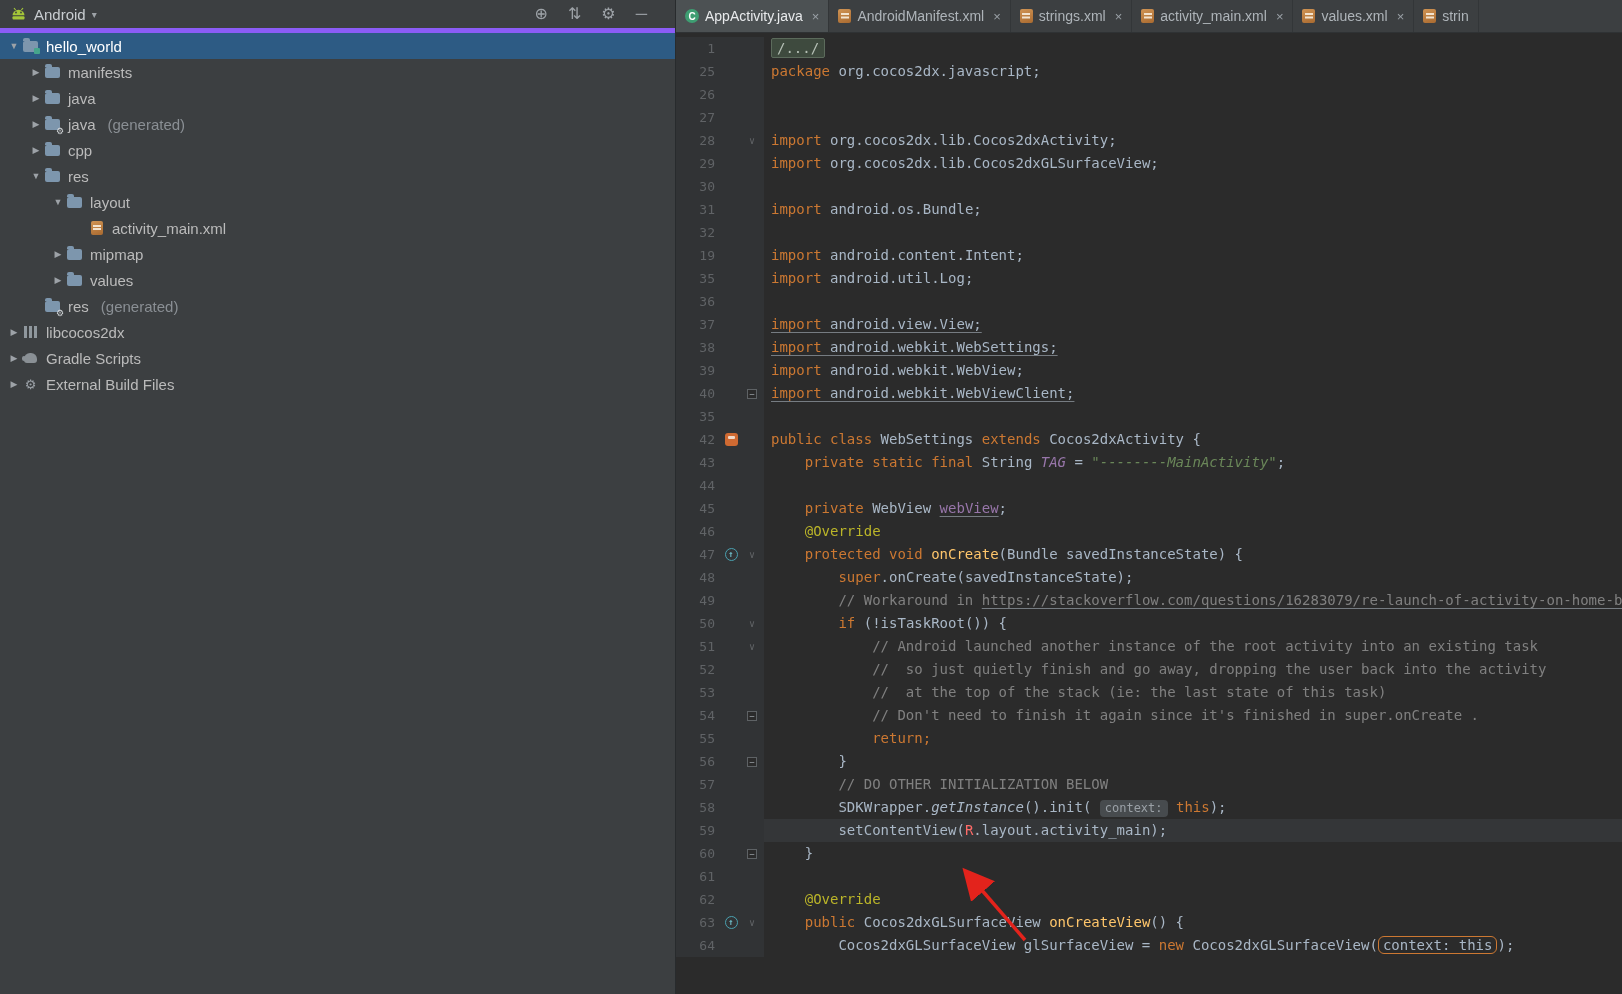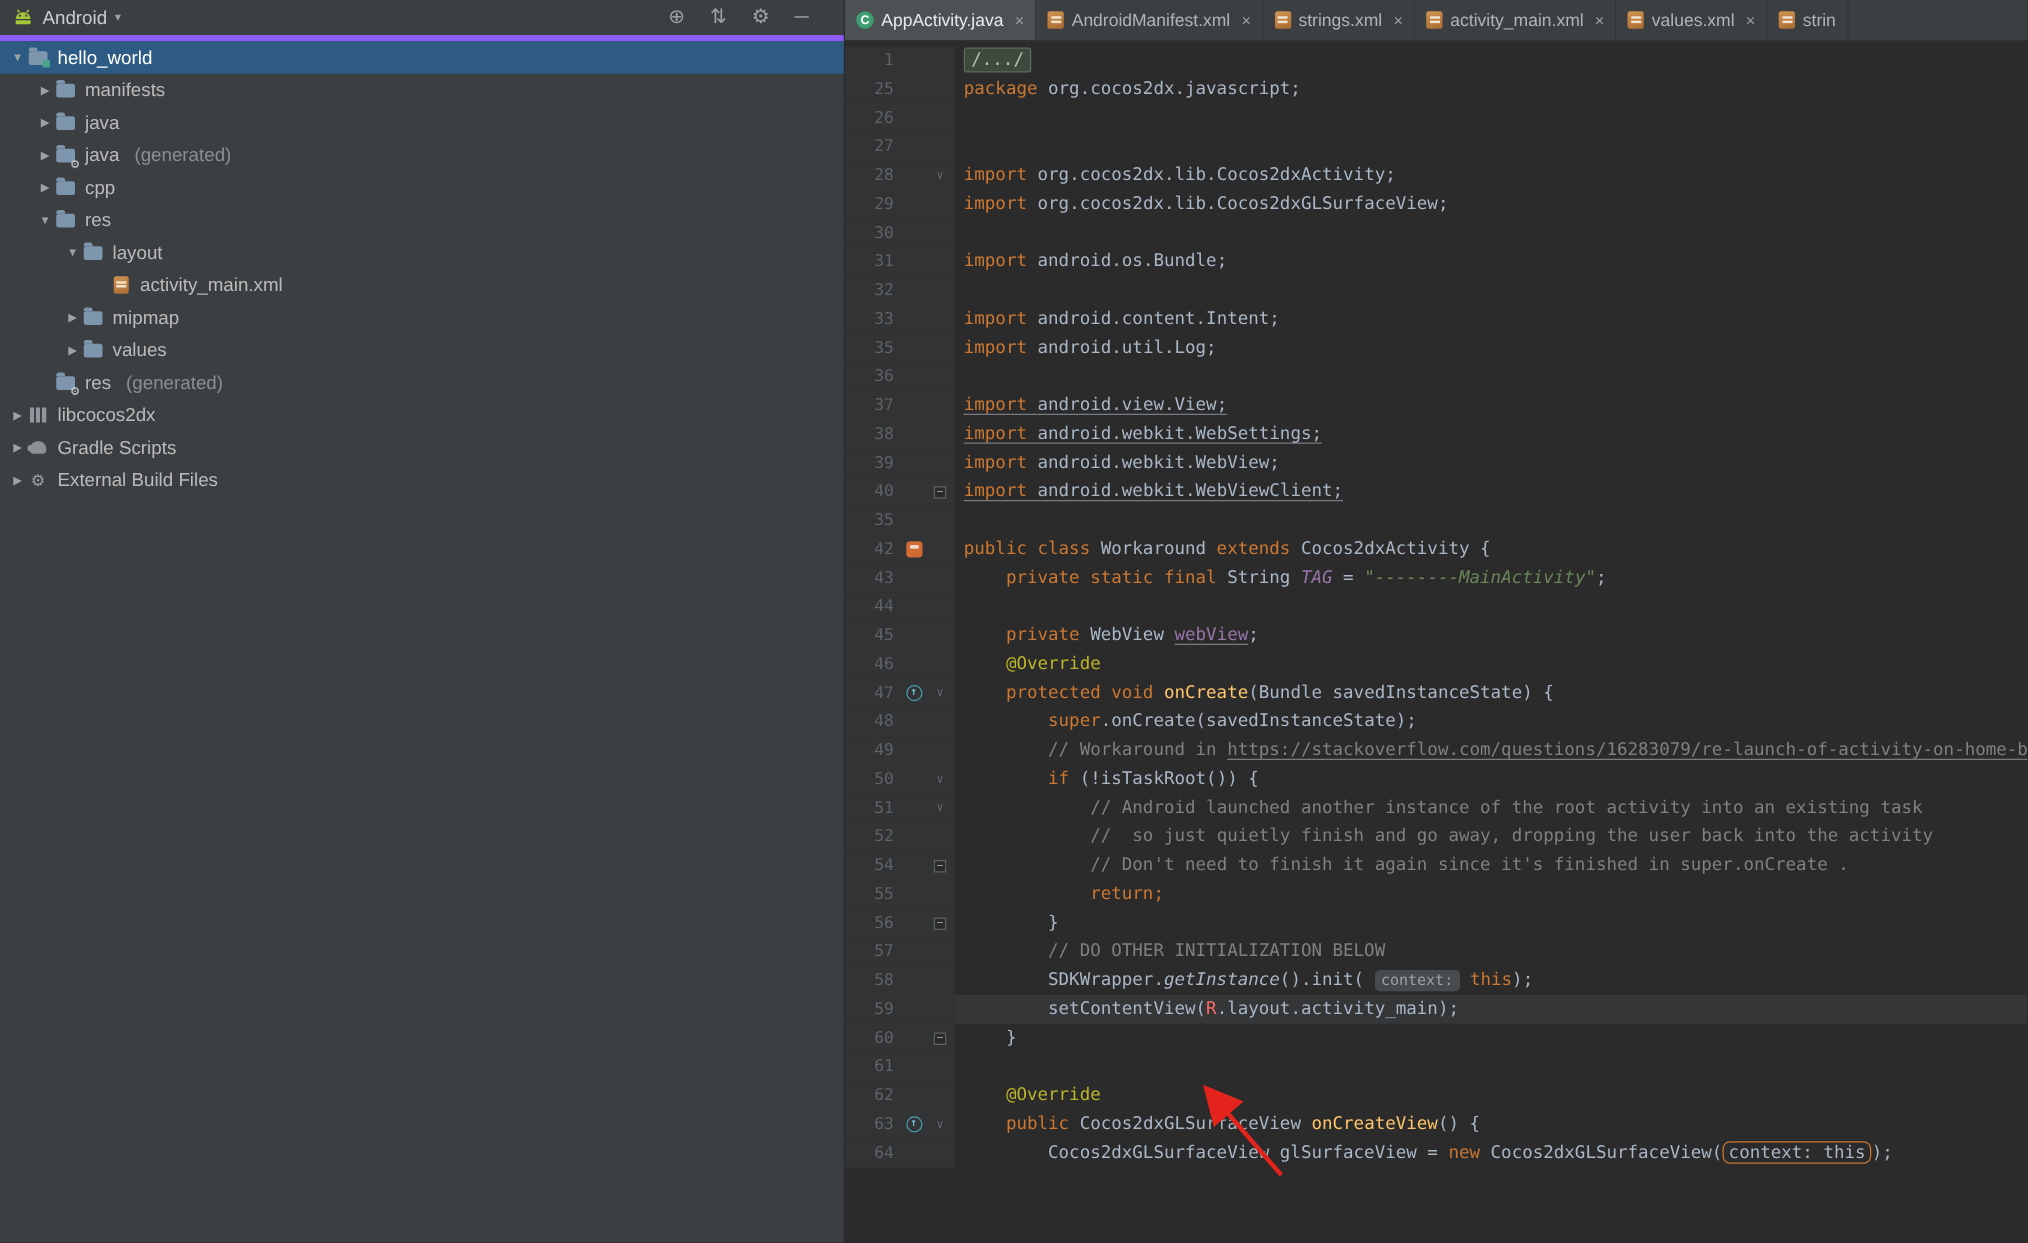--- a/index.html
+++ b/index.html
@@ -330,21 +330,21 @@
       <div class="line">
         <div class="gut">
           <div class="lnum">32</div>
           <div class="gic"></div>
           <div class="fold"></div>
         </div>
         <div class="codetext"></div>
       </div>
       <div class="line">
         <div class="gut">
-          <div class="lnum">33</div>
+          <div class="lnum">19</div>
           <div class="gic"></div>
           <div class="fold"></div>
         </div>
         <div class="codetext"><span class="t-k">import </span><span class="t-p">android.content.Intent;</span></div>
       </div>
       <div class="line">
         <div class="gut">
           <div class="lnum">35</div>
           <div class="gic"></div>
           <div class="fold"></div>
@@ -402,21 +402,21 @@
         <div class="codetext"></div>
       </div>
       <div class="line">
         <div class="gut">
           <div class="lnum">42</div>
           <div class="gic">
             <span class="gi-class"></span>
           </div>
           <div class="fold"></div>
         </div>
-        <div class="codetext"><span class="t-k">public class </span><span class="t-p">Workaround </span><span class="t-k">extends </span><span class="t-p">Cocos2dxActivity {</span></div>
+        <div class="codetext"><span class="t-k">public class </span><span class="t-p">WebSettings </span><span class="t-k">extends </span><span class="t-p">Cocos2dxActivity {</span></div>
       </div>
       <div class="line">
         <div class="gut">
           <div class="lnum">43</div>
           <div class="gic"></div>
           <div class="fold"></div>
         </div>
         <div class="codetext"><span class="t-p">    </span><span class="t-k">private static final </span><span class="t-p">String </span><span class="t-f t-i">TAG </span><span class="t-p">= </span><span class="t-s">"--------MainActivity"</span><span class="t-p">;</span></div>
       </div>
       <div class="line">
@@ -485,20 +485,28 @@
         </div>
         <div class="codetext"><span class="t-p">            </span><span class="t-c">// Android launched another instance of the root activity into an existing task</span></div>
       </div>
       <div class="line">
         <div class="gut">
           <div class="lnum">52</div>
           <div class="gic"></div>
           <div class="fold"></div>
         </div>
         <div class="codetext"><span class="t-p">            </span><span class="t-c">//  so just quietly finish and go away, dropping the user back into the activity</span></div>
+      </div>
+      <div class="line">
+        <div class="gut">
+          <div class="lnum">53</div>
+          <div class="gic"></div>
+          <div class="fold"></div>
+        </div>
+        <div class="codetext"><span class="t-p">            </span><span class="t-c">//  at the top of the stack (ie: the last state of this task)</span></div>
       </div>
       <div class="line">
         <div class="gut">
           <div class="lnum">54</div>
           <div class="gic"></div>
           <div class="fold">
             <span class="boxminus">−</span>
           </div>
         </div>
         <div class="codetext"><span class="t-p">            </span><span class="t-c">// Don't need to finish it again since it's finished in super.onCreate .</span></div>

